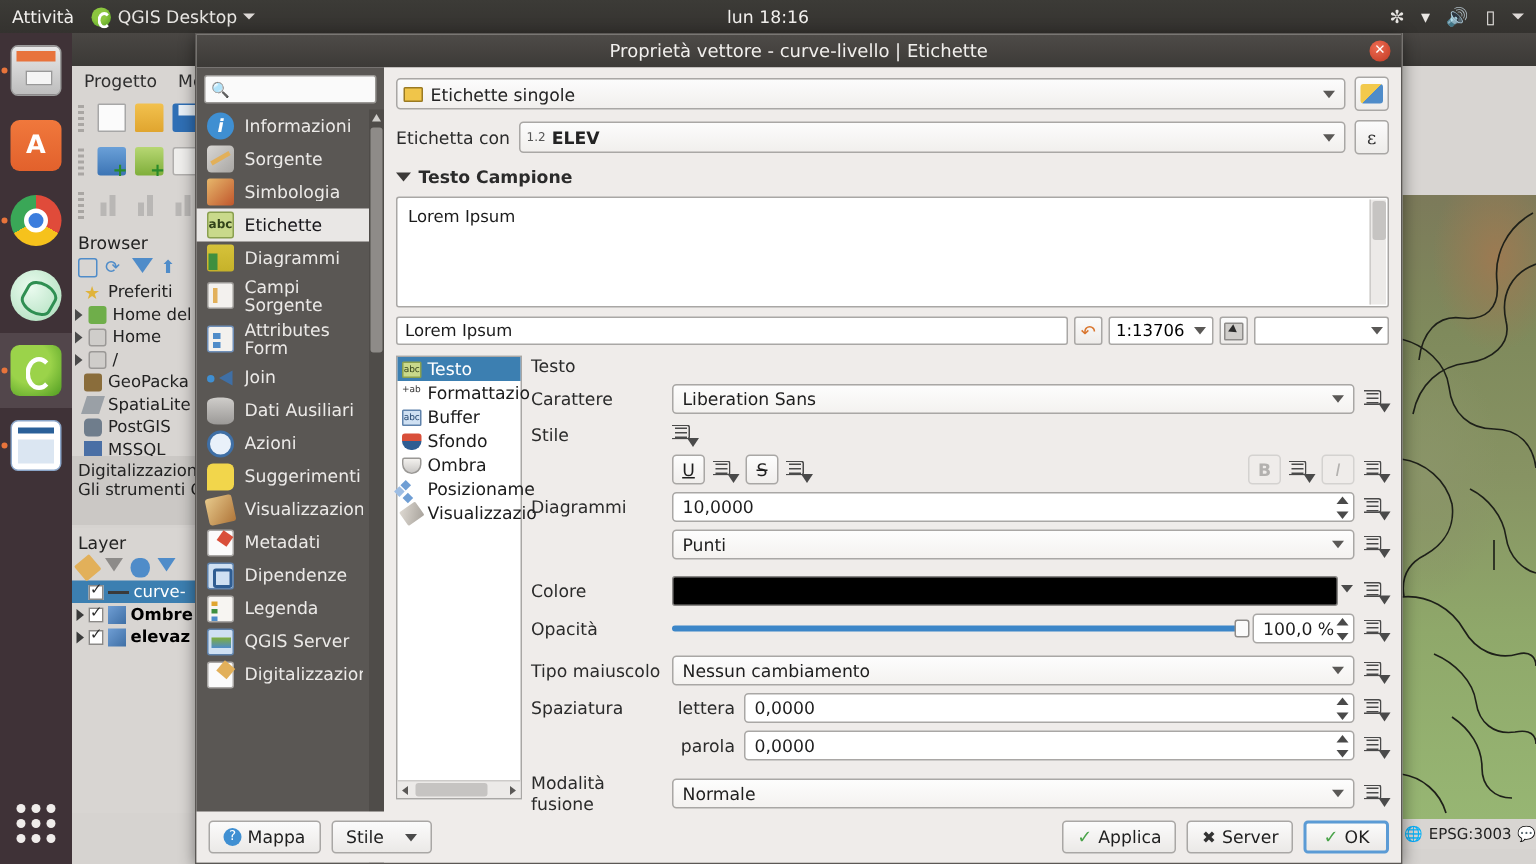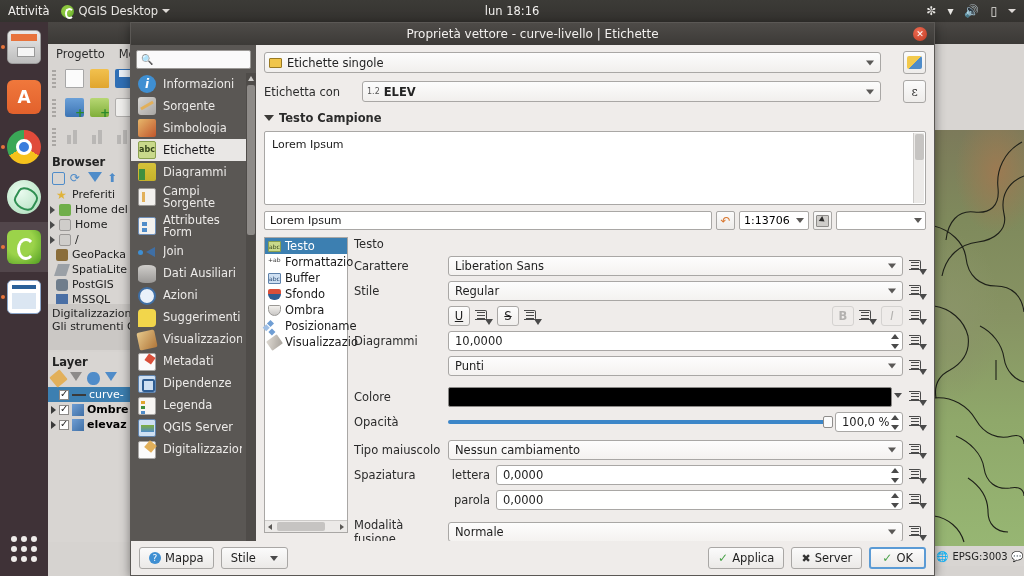--- a/index.html
+++ b/index.html
@@ -105,21 +105,21 @@
   .tbi-addras::after{content:"+";position:absolute;right:-1px;bottom:-3px;color:#2a8a2a;font-weight:bold;font-size:12px;}
   .tbi-addv2 { background:#efeeec; border:1px solid #b0aeac; position:relative; }
   .tbi-hist { position:relative; background:transparent; }
   .tbi-hist::before{content:"";position:absolute;left:2px;bottom:2px;width:4px;height:9px;background:#b9b7b5;}
   .tbi-hist::after{content:"";position:absolute;left:8px;bottom:2px;width:4px;height:14px;background:#b9b7b5;}
 
   #panel-browser {
     position:absolute; left:0; top:130px; width:106px; height:180px;
     background:#d8d5d2; color:#222;
   }
-  .panel-title { font-size:11.5px; padding:3px 4px 1px 4px; color:#232323;font-weight:bold; }
+  .panel-title { font-size:11.5px; padding:3px 4px 1px 4px; color:#232323; }
   .panel-tools { display:flex; gap:5px; padding:2px 4px; }
   .pt { width:13px; height:13px; }
   .pt-add { border:1.5px solid #4f8cc9; border-radius:2px; }
   .pt-refresh { color:#4f8cc9; font-size:12px; line-height:12px; }
   .pt-filter { width:0;height:0;border-left:7px solid transparent;border-right:7px solid transparent;border-top:10px solid #4f8cc9; }
   .pt-up { color:#4f8cc9; font-size:12px; line-height:12px; }
   .browser-list { font-size:11px; padding-left:2px; }
   .bl-row { display:flex; align-items:center; gap:4px; height:15px; padding-left:6px; }
   .bl-row .arw { width:0;height:0;border-top:4px solid transparent;border-bottom:4px solid transparent;border-left:5px solid #4a4a4a; margin-left:-6px; }
   .bl-ico { width:12px; height:12px; display:inline-block; }
@@ -249,21 +249,21 @@
     position:absolute; right:0; top:28px; bottom:0; width:10px; background:#4f4c49;
   }
   .nav-scrollbar .thumb { position:absolute; left:1px; top:12px; width:8px; height:150px; background:#8e8b88; border-radius:2px;}
   .nav-scrollbar .ar-up, .nav-scrollbar .ar-dn { position:absolute; left:2px; width:0;height:0;border-left:3px solid transparent;border-right:3px solid transparent;}
   .nav-scrollbar .ar-up { top:3px; border-bottom:5px solid #cfcdca; }
   .nav-scrollbar .ar-dn { bottom:3px; border-top:5px solid #cfcdca; }
 
   
   #dlg-body { position:absolute; left:125px; top:22px; right:0; bottom:34px; background:#efecea; }
 
-  .row { display:flex; align-items:center; gap:22px; padding:0 8px; }
+  .row { display:flex; align-items:center; gap:6px; padding:0 8px; }
   .lbl { font-size:11.5px; color:#2b2b2b; }
 
   .combo {
     height:21px; background:linear-gradient(#fcfcfc,#f1efed);
     border:1px solid #a9a7a5; border-radius:3px;
     display:flex; align-items:center; padding:0 4px; font-size:11.5px; color:#232323;
     position:relative;
   }
   .combo .arrow {
     position:absolute; right:6px; top:50%; transform:translateY(-50%);
@@ -789,24 +789,20 @@
         <span class="dd-btn">
             <span class="sheet">
               <i></i>
             </span>
             <span class="tri"></span>
           </span>
       </div>
 
       <div class="frow">
         <span class="flabel">Stile</span>
-        <div class="fctl fcombo">
-            <span>Regular</span>
-            <span class="arrow"></span>
-          </div>
         <span class="dd-btn">
             <span class="sheet">
               <i></i>
             </span>
             <span class="tri"></span>
           </span>
       </div>
 
       <div class="frow">
         <span class="flabel"></span>

